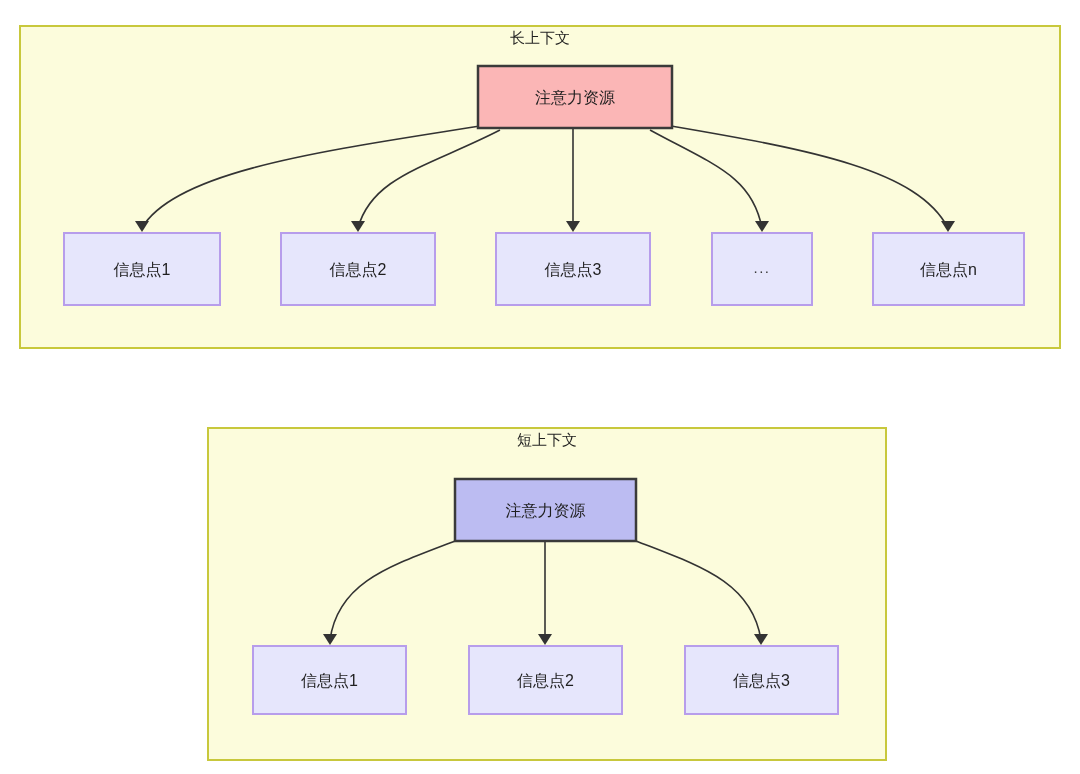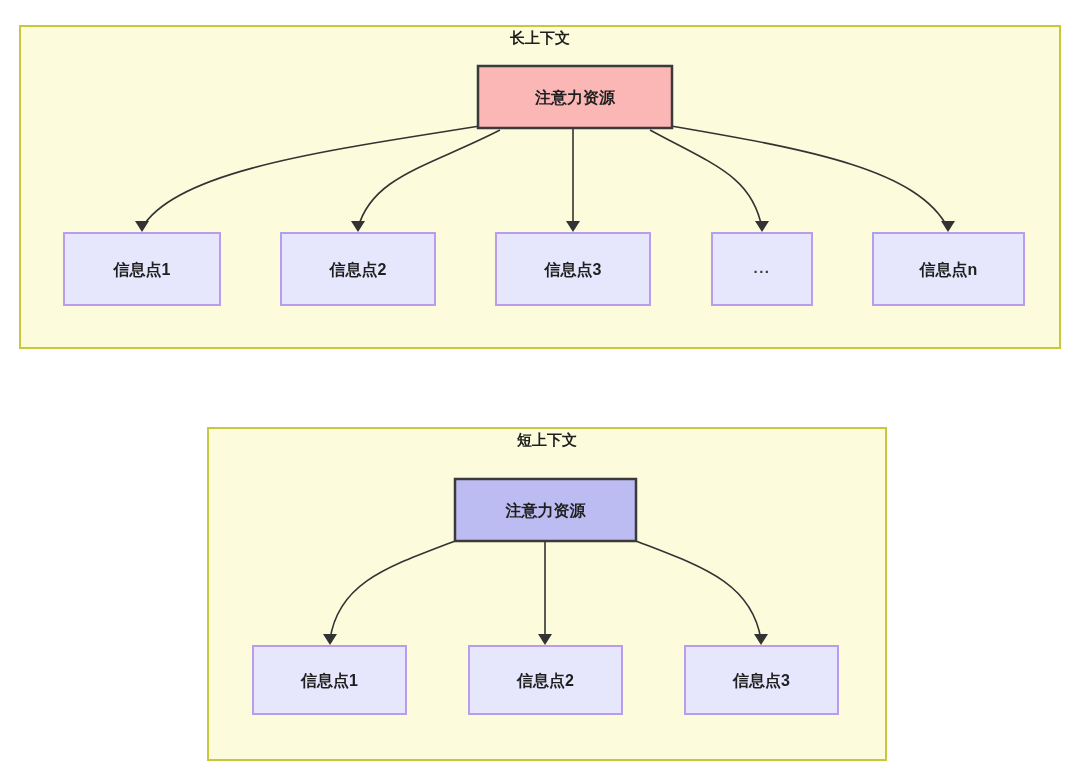--- a/index.html
+++ b/index.html
@@ -13,21 +13,20 @@
     font-family: "Liberation Sans", "DejaVu Sans", sans-serif;
     position: relative;
     overflow: hidden;
   }
   #stage {
     position: absolute;
     left: 0;
     top: 0;
     width: 1080px;
     height: 716px;
-    font-weight: bold;
   }
   svg.diagram {
     position: absolute;
     left: 0;
     top: 0;
     width: 1080px;
     height: 774px;
     display: block;
   }
   .grp-title {

